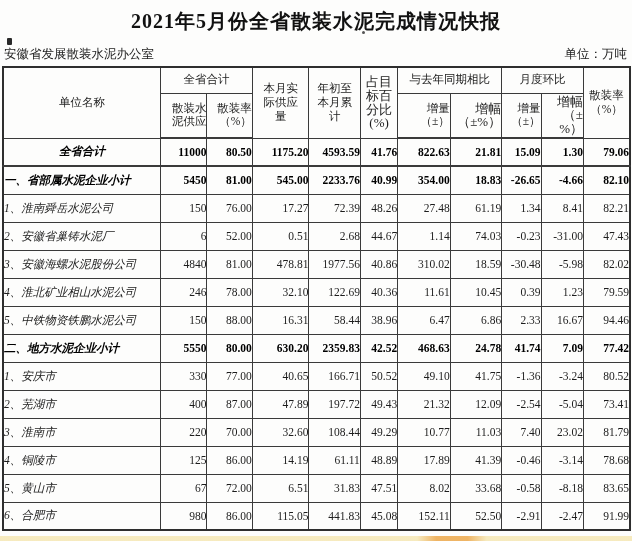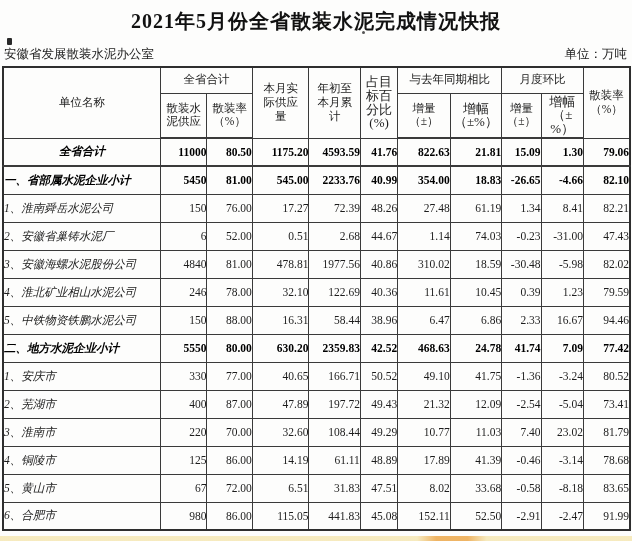--- a/index.html
+++ b/index.html
@@ -47,21 +47,21 @@
   thead th {
     font-weight: normal;
     font-size: 11.5px;
     text-align: center;
     vertical-align: middle;
     white-space: pre-line;
     line-height: 1.18;
   }
   thead tr.group-row { height: 26px; }
   thead tr.sub-row { height: 45px; }
-  thead tr.sub-row th { border-bottom-width: 2px; }
+  thead tr.sub-row th { border-bottom-width: 2px; text-align: right; }
   thead th.small { font-size: 13px; line-height: 1.05; }
 
   tbody tr { height: 28px; }
   tbody td {
     font-size: 11.5px;
     white-space: nowrap;
     vertical-align: middle;
   }
   td.name-cell { text-align: left; padding-left: 5px; font-style: italic; }
   td.name-cell.center { text-align: center; padding-left: 0; }

